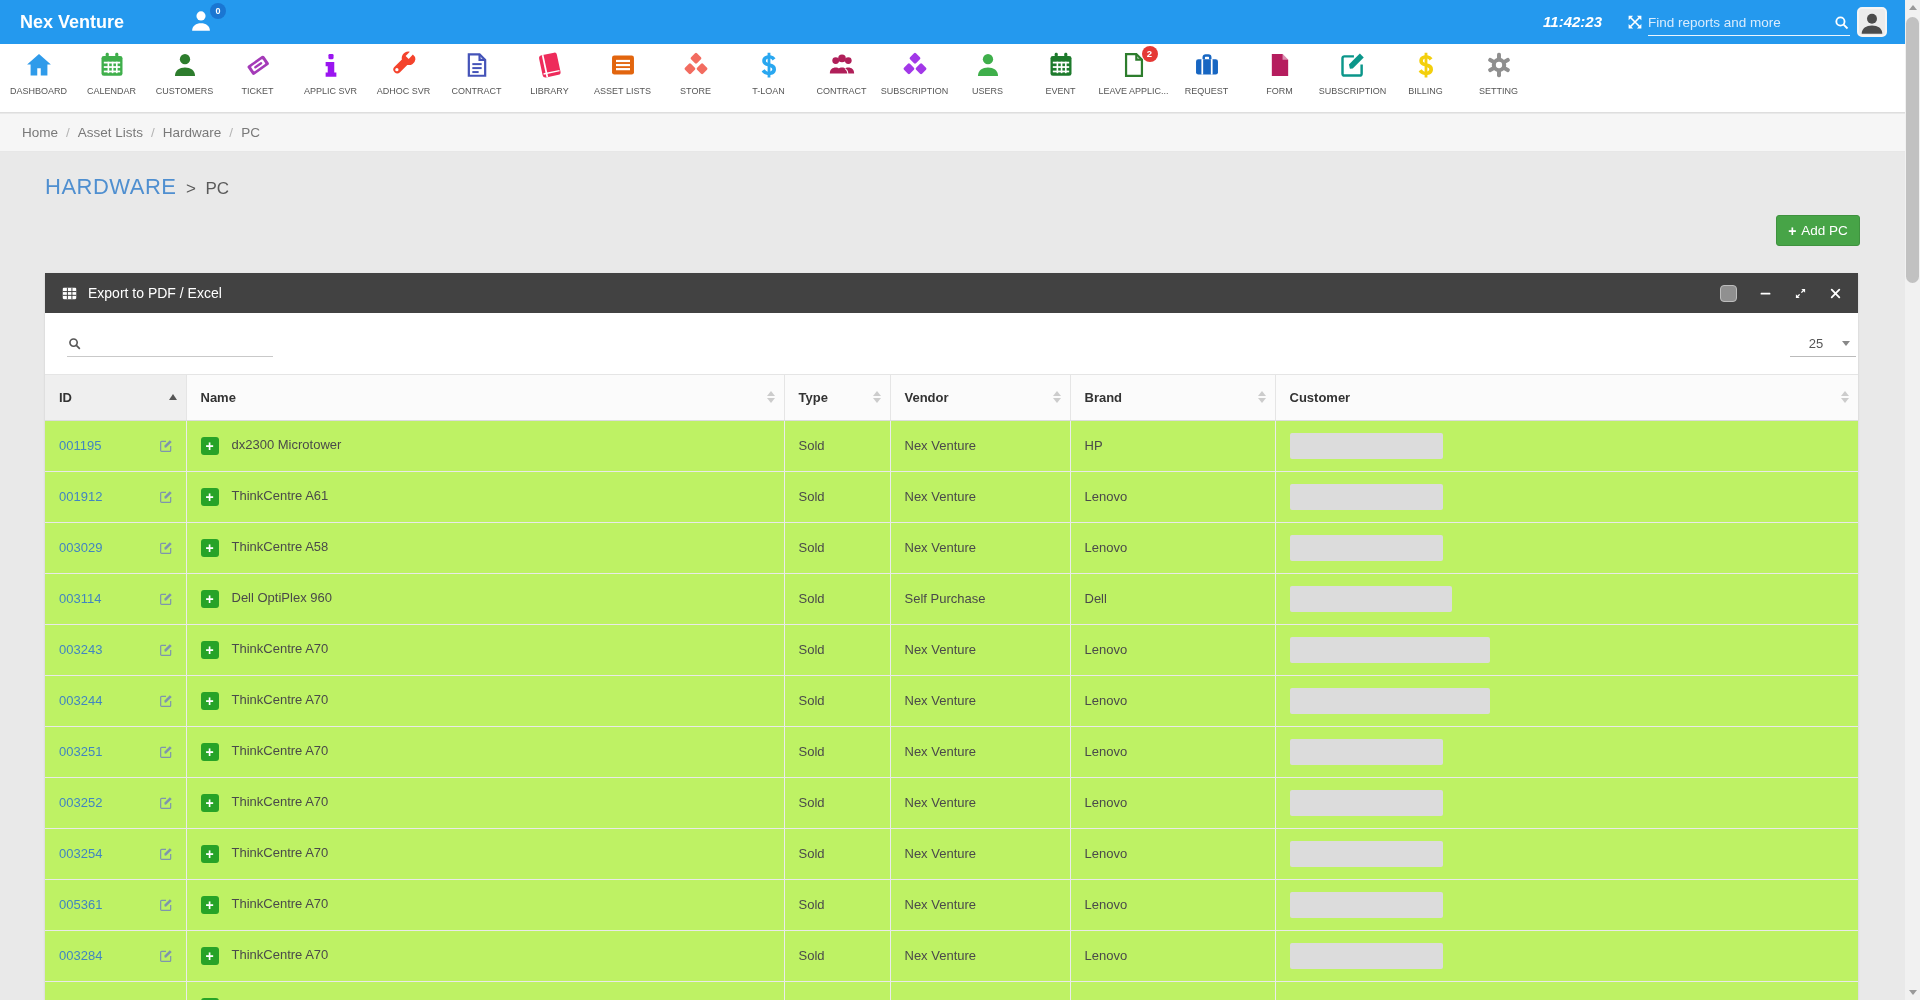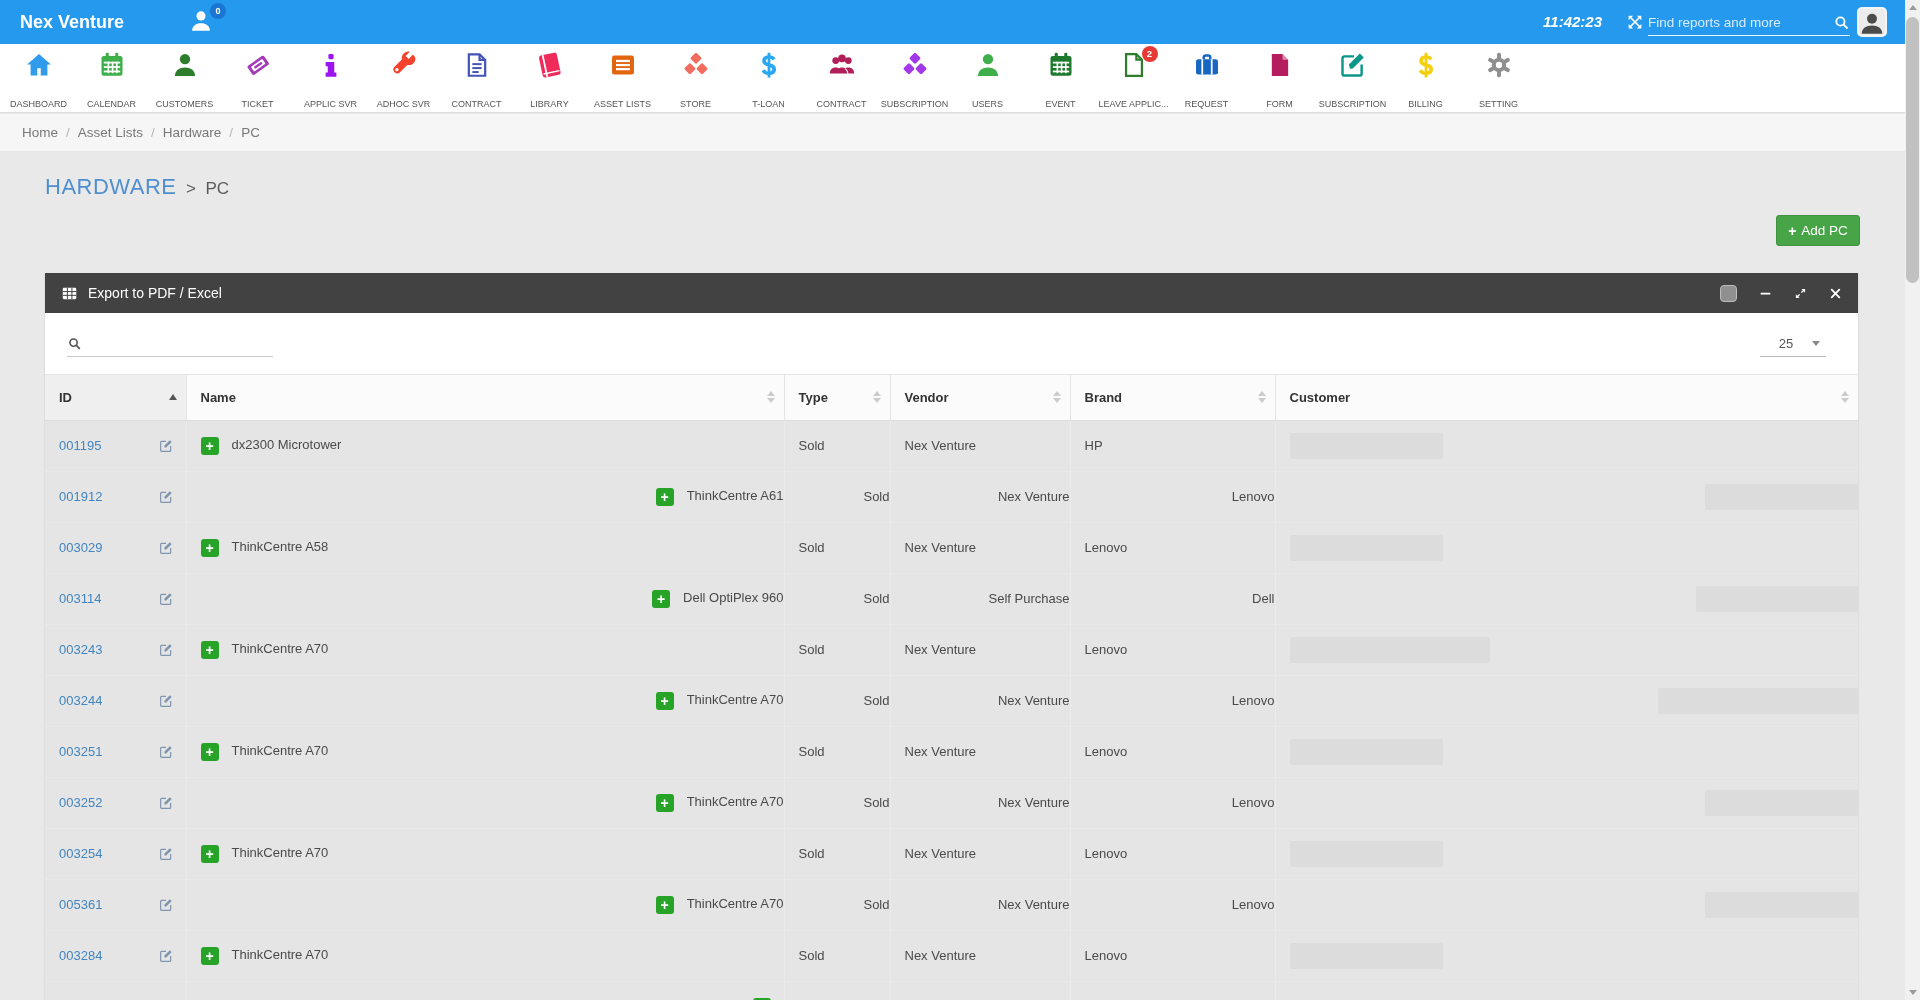--- a/index.html
+++ b/index.html
@@ -22,21 +22,21 @@
   .tb-search .icn-search { width:17px; height:17px; color:#fff; flex:0 0 auto; }
   .avatar { position:absolute; right:33px; top:7px; width:30px; height:30px; border-radius:5px; background:#ececec; border:2px solid #f5f5f5; color:#4c4c4c; overflow:hidden; cursor:pointer; }
   .avatar svg { width:26px; height:26px; margin:1px 0 0 0; }
 
   
   .toolbar { position:absolute; top:44px; left:0; width:1905px; height:69px; background:#fff; border-bottom:1px solid #dedede; display:flex; padding:7px 0 0 2px; z-index:9; }
   .tool { width:73px; text-align:center; cursor:pointer; }
   .tool-icon { position:relative; display:inline-block; width:28px; height:28px; }
   .tool-icon svg { width:28px; height:28px; }
   .tool-badge { position:absolute; top:-5px; right:-10px; min-width:16px; height:16px; border-radius:8px; background:#e53935; color:#fff; font-size:9.5px; font-weight:bold; text-align:center; line-height:16px; }
-  .tool-label { margin-top:16px; font-size:9px; color:#555; white-space:nowrap; overflow:hidden; text-overflow:ellipsis; padding:0 1px; }
+  .tool-label { margin-top:3px; font-size:9px; color:#555; white-space:nowrap; overflow:hidden; text-overflow:ellipsis; padding:0 1px; }
 
   
   .breadcrumb { position:absolute; top:114px; left:0; width:1905px; height:38px; background:#f6f6f6; border-bottom:1px solid #e7e7e7; line-height:37px; padding-left:22px; font-size:13.5px; color:#797979; z-index:8; }
   .bc-link { color:#797979; cursor:pointer; }
   .bc-sep { color:#b5b5b5; margin:0 8px; }
 
   
   .page-title { position:absolute; top:174px; left:45px; }
   .pt-link { color:#4f8fd0; font-size:22px; font-weight:400; cursor:pointer; letter-spacing:.5px; }
   .pt-sep { color:#5a5a5a; font-size:17px; margin:0 5px; }
@@ -51,37 +51,37 @@
   .ph-icon svg { width:17px; height:17px; }
   .ph-controls { margin-left:auto; display:flex; align-items:center; gap:21px; }
   .ph-swatch { width:17px; height:17px; background:#909090; border:1px solid #bdbdbd; border-radius:4px; cursor:pointer; }
   .ph-btn { color:#fff; cursor:pointer; width:14px; height:14px; display:flex; align-items:center; justify-content:center; }
   .ph-btn svg { width:13px; height:13px; }
 
   .search-row { position:relative; height:62px; border-bottom:1px solid #e5e5e5; }
   .tbl-search { position:absolute; left:22px; top:17px; width:206px; height:27px; display:flex; align-items:center; gap:8px; border-bottom:1px solid #c9c9c9; color:#555; }
   .tbl-search svg { width:15px; height:15px; flex:0 0 auto; }
   .tbl-search input { flex:1; border:none; outline:none; font-size:13px; color:#444; font-family:"Liberation Sans",sans-serif; background:transparent; }
-  .page-size { position:absolute; right:32px; top:17px; width:66px; height:27px; border-bottom:1px solid #bbb; display:flex; align-items:center; font-size:13px; color:#555; cursor:pointer; }
+  .page-size { position:absolute; right:2px; top:17px; width:66px; height:27px; border-bottom:1px solid #bbb; display:flex; align-items:center; font-size:13px; color:#555; cursor:pointer; }
   .page-size .ps-val { flex:1; text-align:center; }
   .caret-dn { width:0; height:0; border-left:4px solid transparent; border-right:4px solid transparent; border-top:5px solid #888; margin-right:6px; }
 
   
   table.grid { width:100%; border-collapse:collapse; table-layout:fixed; }
   .grid th { height:45px; background:#fbfbfb; border-bottom:1px solid #dcdcdc; border-right:1px solid #e5e5e5; text-align:left; padding-left:14px; font-size:13px; font-weight:bold; color:#333; position:relative; cursor:pointer; }
   .grid th:last-child { border-right:none; }
   .grid th.sorted { background:#efefef; }
   .sort-stack { position:absolute; right:9px; top:50%; transform:translateY(-50%); display:flex; flex-direction:column; gap:2px; }
   .tri-up { width:0; height:0; border-left:4px solid transparent; border-right:4px solid transparent; border-bottom:5px solid #ccc; }
   .tri-dn { width:0; height:0; border-left:4px solid transparent; border-right:4px solid transparent; border-top:5px solid #ccc; }
   .tri-solid-up { width:0; height:0; border-left:4.5px solid transparent; border-right:4.5px solid transparent; border-bottom:6px solid #555; position:absolute; right:9px; top:50%; transform:translateY(-50%); }
   .grid td { height:51px; border-bottom:1px solid #e9e9e9; border-right:1px solid #ebebeb; padding-left:14px; font-size:13px; color:#4a4a4a; vertical-align:middle; }
   .grid td:last-child { border-right:none; }
-  .grid tr.odd { background:#e5e5e5; }
-  .grid tr.even { background:#e5e5e5;text-align:right; }
+  .grid tr.odd { background:#bef264; }
+  .grid tr.even { background:#bef264; }
   .c-id-wrap { display:flex; align-items:center; justify-content:space-between; padding-right:12px; }
   .id-link { color:#4285c0; text-decoration:none; cursor:pointer; }
   .edit-ic { width:16px; height:16px; color:#7e95ad; cursor:pointer; }
   .edit-ic svg { width:16px; height:16px; }
   .plus-ic { display:inline-flex; width:18px; height:18px; background:#27a327; border-radius:3px; color:#fff; align-items:center; justify-content:center; font-size:14px; font-weight:bold; margin-right:13px; vertical-align:middle; cursor:pointer; }
   .cust-bar { display:inline-block; height:26px; background:#dcdcdc; border-radius:2px; vertical-align:middle; }
 
   
   .sb { position:absolute; right:0; top:0; width:15px; height:1000px; background:#f1f1f1; z-index:30; }
   .sb-up, .sb-dn { position:absolute; left:0; width:15px; height:15px; display:flex; align-items:center; justify-content:center; cursor:pointer; }

